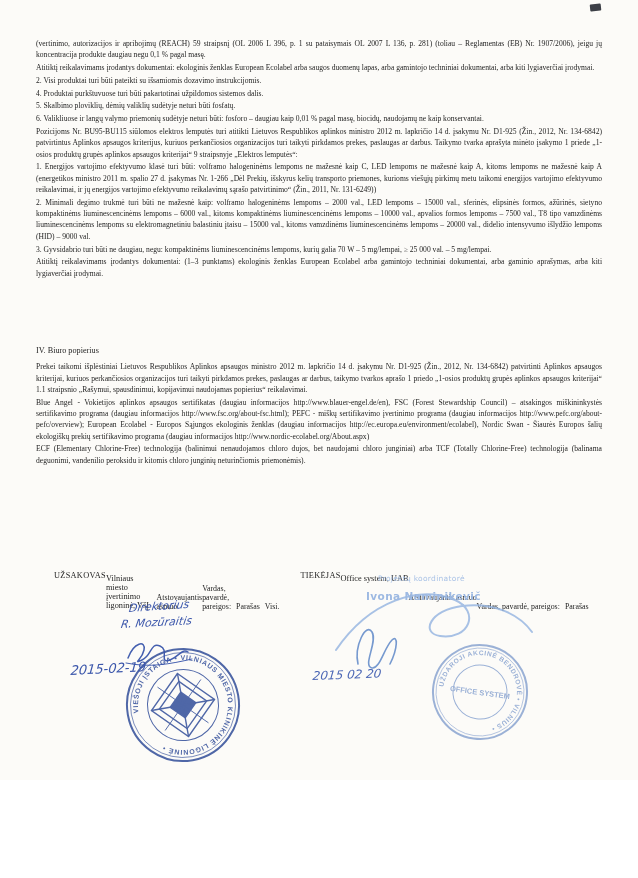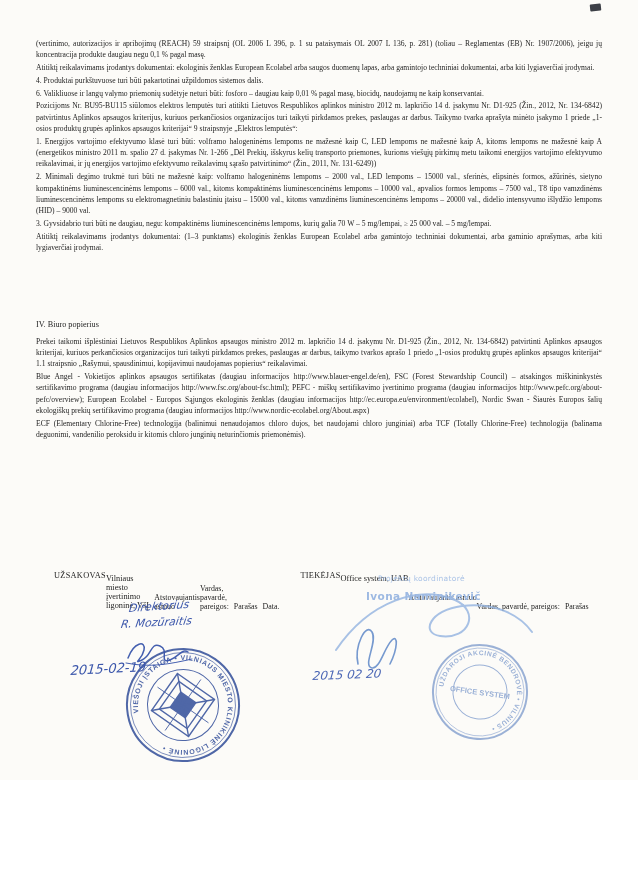--- a/index.html
+++ b/index.html
@@ -62,21 +62,23 @@
 </head>
 <body>
 
 <div class="page">
 
   <div class="artifact tr"></div>
 
   <section class="content">
     <p>(vertinimo, autorizacijos ir apribojimų (REACH) 59 straipsnį (OL 2006 L 396, p. 1 su pataisymais OL 2007 L 136, p. 281) (toliau – Reglamentas (EB) Nr. 1907/2006), jeigu jų koncentracija produkte daugiau negu 0,1 % pagal masę.</p>
     <p>Atitiktį reikalavimams įrodantys dokumentai: ekologinis ženklas European Ecolabel arba saugos duomenų lapas, arba gamintojo techniniai dokumentai, arba kiti lygiaverčiai įrodymai.</p>
+    <p>2. Visi produktai turi būti pateikti su išsamiomis dozavimo instrukcijomis.</p>
     <p>4. Produktai purkštuvuose turi būti pakartotinai užpildomos sistemos dalis.</p>
+    <p>5. Skalbimo ploviklių, dėmių valiklių sudėtyje neturi būti fosfatų.</p>
     <p>6. Valikliuose ir langų valymo priemonių sudėtyje neturi būti: fosforo – daugiau kaip 0,01 % pagal masę, biocidų, naudojamų ne kaip konservantai.</p>
     <p>Pozicijoms Nr. BU95-BU115 siūlomos elektros lemputės turi atitikti Lietuvos Respublikos aplinkos ministro 2012 m. lapkričio 14 d. įsakymu Nr. D1-925 (Žin., 2012, Nr. 134-6842) patvirtintus Aplinkos apsaugos kriterijus, kuriuos perkančiosios organizacijos turi taikyti pirkdamos prekes, paslaugas ar darbus. Taikymo tvarka aprašyta minėto įsakymo 1 priede „1-osios produktų grupės aplinkos apsaugos kriterijai“ 9 straipsnyje „Elektros lemputės“:</p>
     <p>1. Energijos vartojimo efektyvumo klasė turi būti: volframo halogeninėms lempoms ne mažesnė kaip C, LED lempoms ne mažesnė kaip A, kitoms lempoms ne mažesnė kaip A (energetikos ministro 2011 m. spalio 27 d. įsakymas Nr. 1-266 „Dėl Prekių, išskyrus kelių transporto priemones, kurioms viešųjų pirkimų metu taikomi energijos vartojimo efektyvumo reikalavimai, ir jų energijos vartojimo efektyvumo reikalavimų sąrašo patvirtinimo“ (Žin., 2011, Nr. 131-6249))</p>
     <p>2. Minimali degimo trukmė turi būti ne mažesnė kaip: volframo halogeninėms lempoms – 2000 val., LED lempoms – 15000 val., sferinės, elipsinės formos, ažūrinės, sietyno kompaktinėms liuminescencinėms lempoms – 6000 val., kitoms kompaktinėms liuminescencinėms lempoms – 10000 val., apvalios formos lempoms – 7500 val., T8 tipo vamzdinėms liuminescencinėms lempoms su elektromagnetiniu balastiniu įtaisu – 15000 val., kitoms vamzdinėms liuminescencinėms lempoms – 20000 val., didelio intensyvumo išlydžio lempoms (HID) – 9000 val.</p>
     <p>3. Gyvsidabrio turi būti ne daugiau, negu: kompaktinėms liuminescencinėms lempoms, kurių galia 70 W – 5 mg/lempai, ≥ 25 000 val. – 5 mg/lempai.</p>
     <p>Atitiktį reikalavimams įrodantys dokumentai: (1–3 punktams) ekologinis ženklas European Ecolabel arba gamintojo techniniai dokumentai, arba gaminio aprašymas, arba kiti lygiaverčiai įrodymai.</p>
 
     <h3 class="sec-heading">IV. Biuro popierius</h3>
     <p>Prekei taikomi išplėstiniai Lietuvos Respublikos Aplinkos apsaugos ministro 2012 m. lapkričio 14 d. įsakymu Nr. D1-925 (Žin., 2012, Nr. 134-6842) patvirtinti Aplinkos apsaugos kriterijai, kuriuos perkančiosios organizacijos turi taikyti pirkdamos prekes, paslaugas ar darbus, taikymo tvarkos aprašo 1 priedo „1-osios produktų grupės aplinkos apsaugos kriterijai“ 1.1 straipsnio „Rašymui, spausdinimui, kopijavimui naudojamas popierius“ reikalavimai.</p>
     <p>Blue Angel - Vokietijos aplinkos apsaugos sertifikatas (daugiau informacijos http://www.blauer-engel.de/en), FSC (Forest Stewardship Council) – atsakingos miškininkystės sertifikavimo programa (daugiau informacijos http://www.fsc.org/about-fsc.html); PEFC - miškų sertifikavimo įvertinimo programa (daugiau informacijos http://www.pefc.org/about-pefc/overview); European Ecolabel - Europos Sąjungos ekologinis ženklas (daugiau informacijos http://ec.europa.eu/environment/ecolabel), Nordic Swan - Šiaurės Europos šalių ekologiškų prekių sertifikavimo programa (daugiau informacijos http://www.nordic-ecolabel.org/About.aspx)</p>
@@ -90,21 +92,21 @@
       <div class="sig-label">Atstovaujantis asmuo</div>
       <div class="sig-row">
         <span>Vardas, pavardė, pareigos:</span>
         <span class="rule"></span>
       </div>
       <div class="sig-row sign">
         <span>Parašas</span>
         <span class="rule"></span>
       </div>
       <div class="sig-row date">
-        <span>Data.</span>
+        <span>Visi.</span>
         <span class="rule"></span>
       </div>
     </div>
 
     <div class="sig-col right">
       <div class="sig-role">TIEKĖJAS</div>
       <div class="sig-org">Office system, UAB</div>
       <div class="sig-label">Atstovaujantis asmuo</div>
       <div class="sig-row">
         <span>Vardas, pavardė, pareigos:</span>

